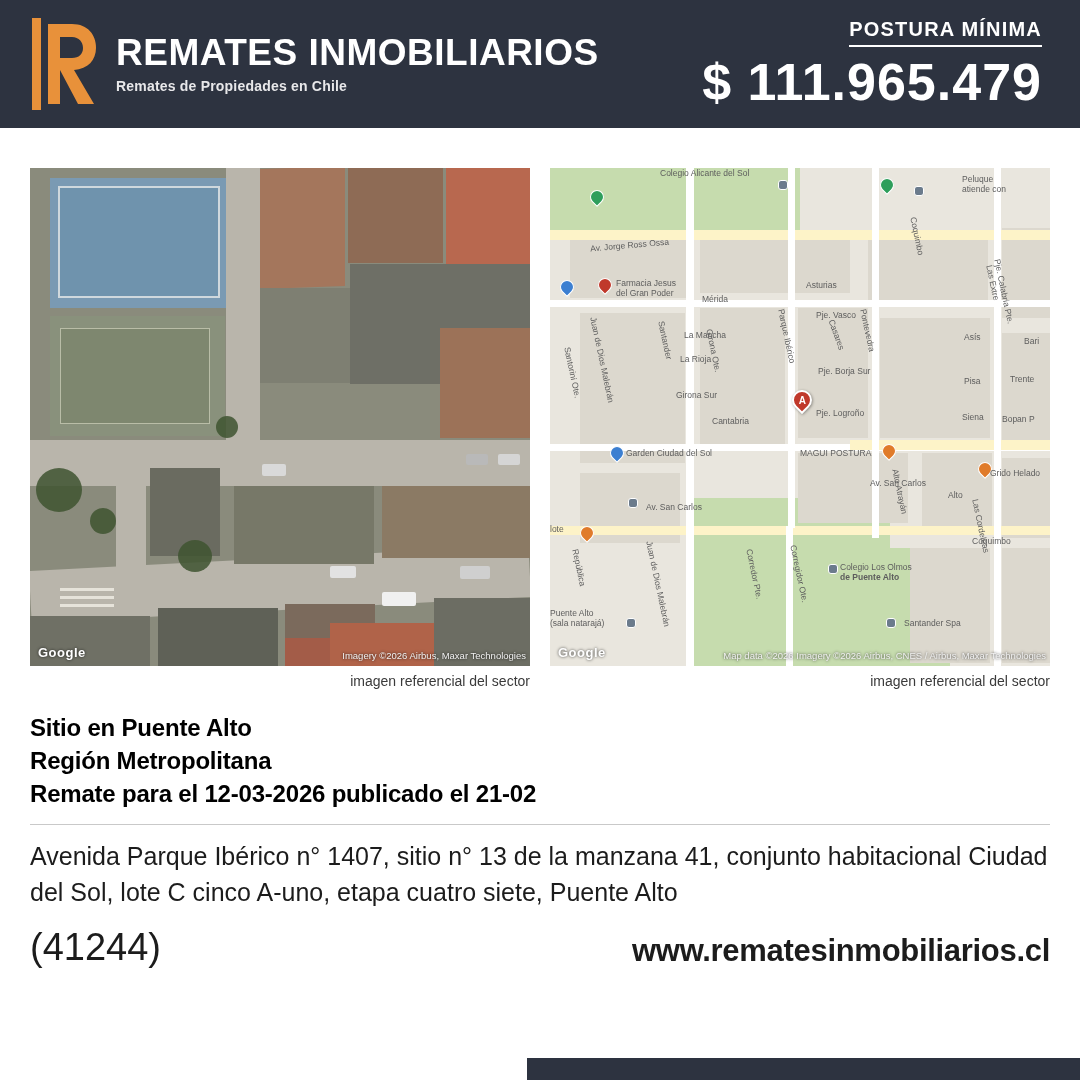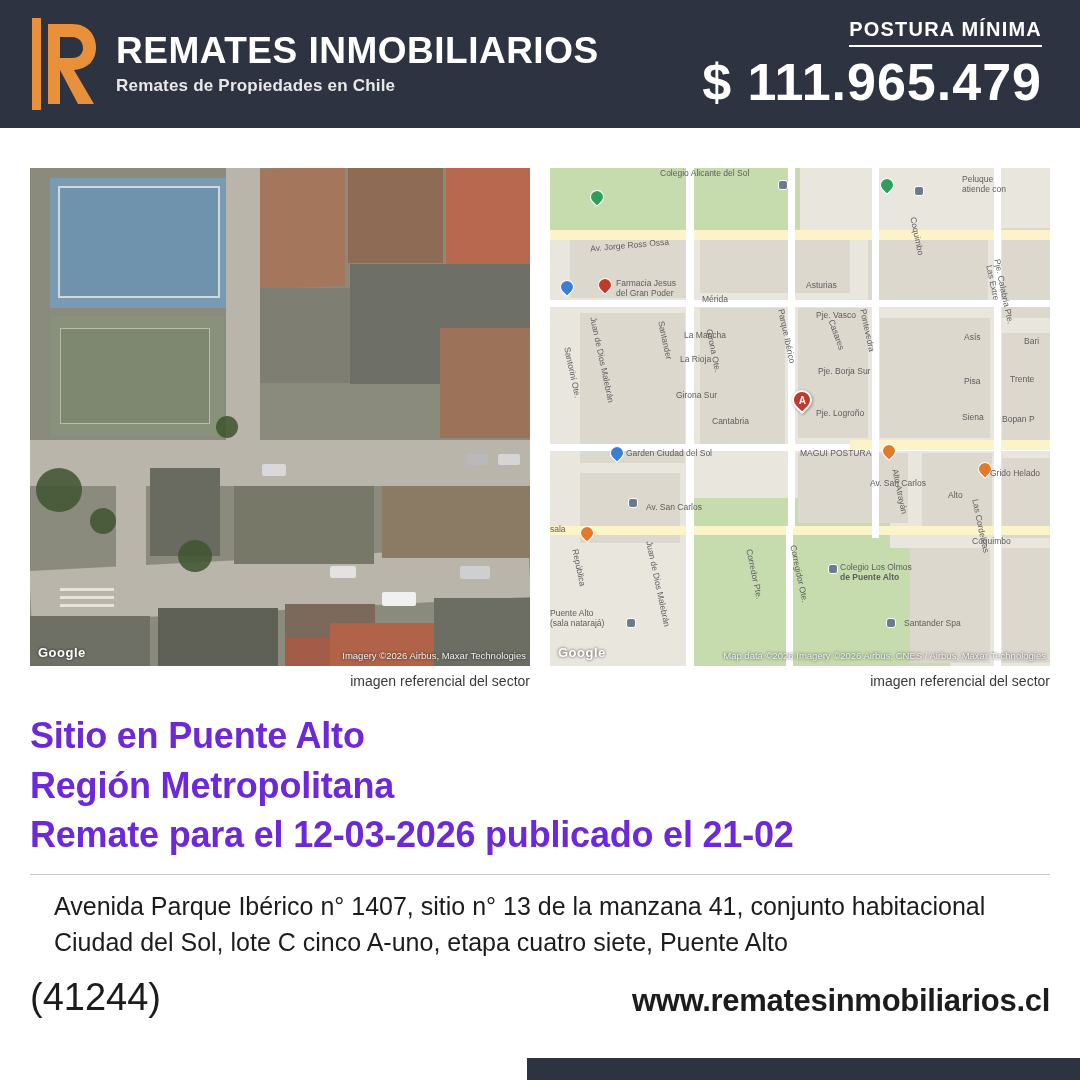--- a/index.html
+++ b/index.html
@@ -28,21 +28,21 @@
   }
   .brand-text { display: flex; flex-direction: column; justify-content: center; }
   .brand-title {
     font-size: 37px;
     font-weight: bold;
     color: #ffffff;
     letter-spacing: 0.5px;
     line-height: 1.05;
   }
   .brand-sub {
-    font-size: 17px;
+    font-size: 14px;
     font-weight: bold;
     color: #e8e8ea;
     letter-spacing: 0.2px;
     margin-top: 6px;
   }
   .price-block {
     margin-left: auto;
     text-align: right;
     padding-right: 8px;
   }
@@ -135,36 +135,35 @@
   }
   .map .pin-main span{
     display:block; transform:rotate(45deg);
     color:#fff; font-size:10px; font-weight:bold;
     text-align:center; line-height:17px;
   }
 
   
   .body-wrap { padding: 22px 30px 0 30px; }
   .headline {
-    font-size: 36px;
-    font-weight: bold;
-    color: #6d28d9;
+    font-size: 24px;
+    font-weight: bold;
+    color: #000000;
     line-height: 1.38;
     letter-spacing: -0.2px;
   }
   .divider {
     height: 1px;
     background: #c9c9c9;
     margin: 14px 0 14px 0;
   }
   .address {
     font-size: 25px;
     color: #1c1c1c;
     line-height: 1.42;
-    margin-left: 24px;
   }
   .bottom-row {
     display: flex;
     align-items: flex-end;
     justify-content: space-between;
     margin-top: 18px;
   }
   .code {
     font-size: 38px;
     color: #1c1c1c;
@@ -359,21 +358,21 @@
           <div class="lbl" style="left:412px;top:6px;">Peluque</div>
           <div class="lbl" style="left:412px;top:16px;">atiende con</div>
           <div class="lbl" style="left:290px;top:394px;">Colegio Los Olmos</div>
           <div class="lbl" style="left:290px;top:404px;font-weight:bold;">de Puente Alto</div>
           <div class="lbl" style="left:204px;top:380px;transform:rotate(78deg);transform-origin:left top;">Corredor Pte.</div>
           <div class="lbl" style="left:248px;top:376px;transform:rotate(78deg);transform-origin:left top;">Corregidor Ote.</div>
           <div class="lbl" style="left:354px;top:450px;">Santander Spa</div>
           <div class="lbl" style="left:30px;top:380px;transform:rotate(78deg);transform-origin:left top;">República</div>
           <div class="lbl" style="left:0px;top:440px;">Puente Alto</div>
           <div class="lbl" style="left:0px;top:450px;">(sala natarajá)</div>
-          <div class="lbl" style="left:0px;top:356px;">sala</div>
+          <div class="lbl" style="left:0px;top:356px;">lote</div>
           <div class="lbl" style="left:104px;top:372px;transform:rotate(78deg);transform-origin:left top;">Juan de Dios Malebrán</div>
         </div>
         <div class="gwatermark">Google</div>
         <div class="attrib">Map data ©2026 Imagery ©2026 Airbus, CNES / Airbus, Maxar Technologies</div>
       </div>
       <div class="img-caption">imagen referencial del sector</div>
     </div>
   </div>
 
   <div class="body-wrap">

